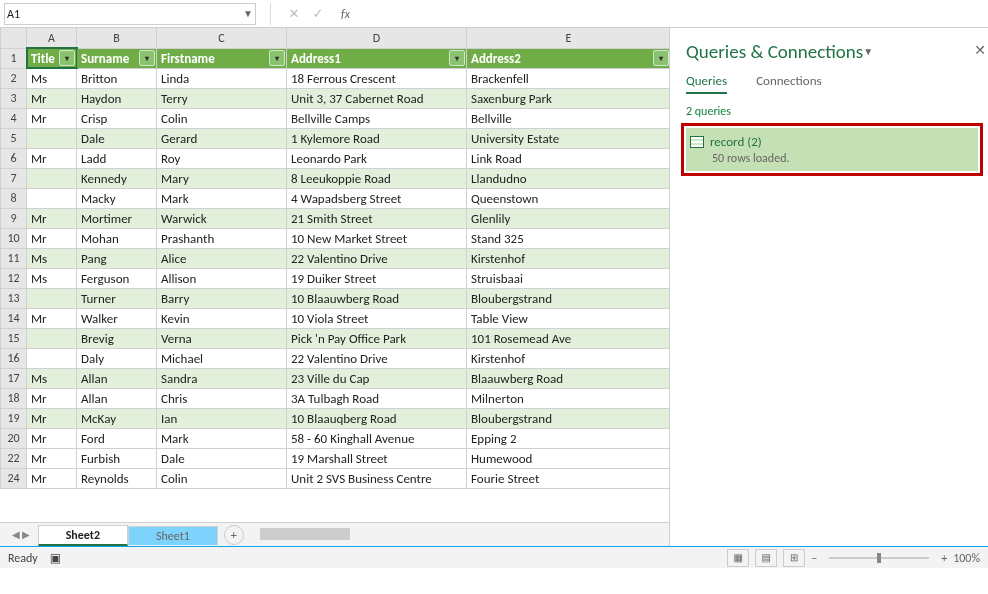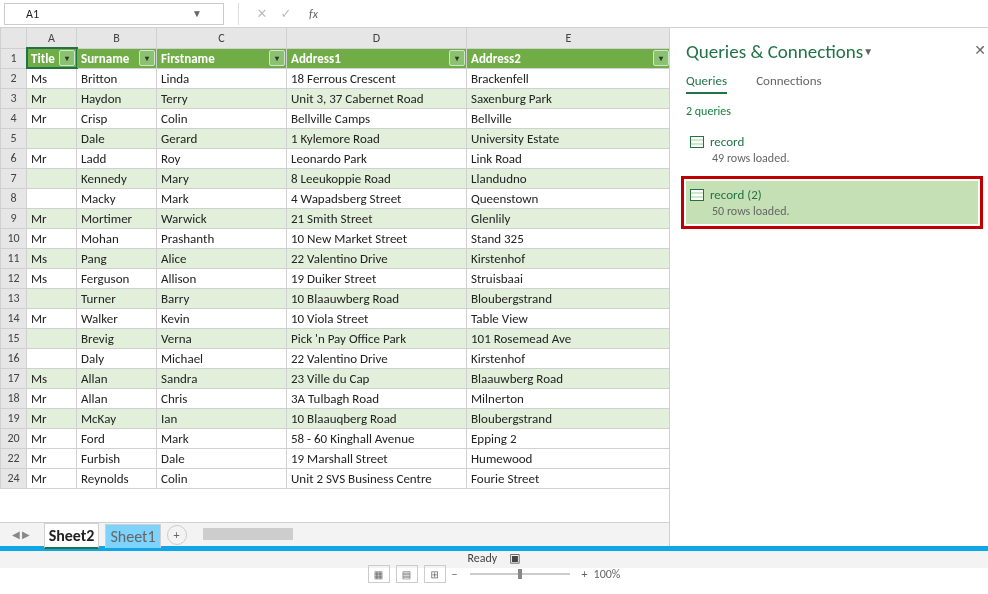--- a/index.html
+++ b/index.html
@@ -1,20 +1,20 @@
 <!DOCTYPE html>
 <html><head>
 <meta charset="utf-8">
 <style>
   * { box-sizing: border-box; margin: 0; padding: 0; }
   body { font-family: "Segoe UI", Calibri, sans-serif; font-size: 12px; background: #fff; color: #222; overflow: hidden; width: 988px; height: 594px; position: relative; }
 
   
   .formula-bar { display: flex; align-items: center; height: 28px; border-bottom: 1px solid #d0d0d0; background: #fff; padding: 0 4px; gap: 6px; }
-  .namebox { width: 220px; height: 22px; border: 1px solid #ccc; display: flex; align-items: center; padding: 0 21px; font-size: 12px; justify-content: space-between; }
+  .namebox { width: 252px; height: 22px; border: 1px solid #ccc; display: flex; align-items: center; padding: 0 2px; font-size: 12px; justify-content: space-between; }
   .namebox .chev { color: #666; font-size: 10px; }
   .fx-sep { width: 1px; height: 22px; background: #ddd; margin: 0 8px; }
   .fx-icon { width: 18px; text-align: center; color: #bbb; font-size: 13px; }
   .fx-icon.ok { color: #bbb; }
   .fx-label { font-style: italic; color: #666; margin-left: 8px; }
 
   
   .main { display: flex; height: 518px; }
   .sheet-area { width: 670px; display: flex; flex-direction: column; border-right: 1px solid #d0d0d0; }
 
@@ -32,21 +32,21 @@
   td.rowhdr { text-align: center; background: #e6e6e6; }
   td.cell { border: 0.5px solid #d0d0d0; height: 20px; padding: 0 4px; white-space: nowrap; overflow: hidden; font-size: 13px; font-family: Calibri, sans-serif; }
   tr.tblhdr td.cell { background: #70ad47; color: #fff; font-weight: bold; position: relative; }
   tr.tblhdr td.cell .filter { position: absolute; right: 1px; top: 1px; width: 16px; height: 16px; border: 1px solid #cde8c9; border-radius: 2px; background: #8ac26f; display: flex; align-items: center; justify-content: center; font-size: 8px; color: #333; }
   tr.band td.cell { background: #e2efda; }
   td.sel { outline: 2px solid #217346; outline-offset: -1px; }
 
   
   .sheettabs { height: 24px; display: flex; align-items: center; border-top: 1px solid #d0d0d0; background: #f3f3f3; padding: 0 4px; gap: 0; position: relative; }
   .tabnav { display: flex; gap: 2px; color: #888; font-size: 10px; padding: 0 8px; }
-  .tab { padding: 2px 4px; border: 1px solid #d0d0d0; border-bottom: none; background: #fff; font-size: 16px; margin-top: 2px; margin-left: 6px; }
+  .tab { padding: 2px 27px; border: 1px solid #d0d0d0; border-bottom: none; background: #fff; font-size: 12px; margin-top: 2px; }
   .tab.inactive { background: #7dd3fc; color: #666; }
   .tab.active { font-weight: bold; border-bottom: 2px solid #217346; background: #fff; }
   .addtab { width: 20px; height: 20px; border: 1px solid #ccc; border-radius: 50%; display: flex; align-items: center; justify-content: center; margin-left: 6px; color: #666; font-size: 12px; }
   .hscroll { flex: 1; margin-left: 16px; height: 18px; background: #f3f3f3; position: relative; }
   .hscroll .thumb { position: absolute; left: 0; width: 90px; top: 2px; height: 12px; background: #cdcdcd; }
 
   
   .qpanel { flex: 1; background: #fff; padding: 12px 10px 10px 16px; position: relative; }
   .qpanel h2 { font-size: 19px; font-weight: 400; color: #217346; display: flex; justify-content: flex-start; align-items: center; }
   .qpanel h2 .chev { font-size: 10px; color: #666; }
@@ -55,21 +55,21 @@
   .qtab.active { color: #217346; border-bottom: 2px solid #217346; }
   .qcount { margin-top: 10px; font-size: 12px; color: #15803d; }
   .qitem { margin-top: 10px; padding: 6px 4px; }
   .qitem .qname { color: #217346; font-size: 13px; display: flex; align-items: center; gap: 6px; }
   .qitem .qname .tbl-icon { width: 14px; height: 12px; border: 1px solid #217346; background: repeating-linear-gradient(#fff,#fff 2px,#cde8c9 2px,#cde8c9 4px); display:inline-block; }
   .qitem .qstatus { font-size: 12px; color: #666; margin-left: 22px; margin-top: 2px; }
   .qitem.sel { background: #c5e0b4; outline: 3px solid #c00000; outline-offset: 2px;}
   .qpanel .closex { position: absolute; top: 14px; right: 2px; color: #666; font-size: 14px; }
 
   
-  .statusbar { height: 22px; border-top: 5px solid #0ea5e9; background: #f3f3f3; display: flex; align-items: center; padding: 0 8px; font-size: 12px; justify-content: space-between; flex-direction: column; }
+  .statusbar { height: 22px; border-top: 1px solid #0ea5e9; background: #f3f3f3; display: flex; align-items: center; padding: 0 8px; font-size: 12px; justify-content: space-between; }
   .statusbar .left { display: flex; align-items: center; gap: 12px; color: #444; }
   .statusbar .right { display: flex; align-items: center; gap: 6px; color: #666; }
   .vbtn { width: 22px; height: 18px; border: 1px solid #ccc; display: flex; align-items: center; justify-content: center; font-size: 10px; }
   .zoom-slider { width: 100px; height: 2px; background: #ccc; position: relative; margin: 0 6px; }
   .zoom-slider .knob { position: absolute; left: 48px; top: -4px; width: 4px; height: 10px; background: #888; }
 </style>
 </head>
 <body>
 
 <div class="formula-bar">
@@ -300,27 +300,20 @@
     <span class="closex">✕</span>
     <h2>
       <span>Queries &amp; Connections</span>
       <span class="chev">▼</span>
     </h2>
     <div class="qtabs">
       <div class="qtab active">Queries</div>
       <div class="qtab">Connections</div>
     </div>
     <div class="qcount">2 queries</div>
-    <div class="qitem">
-      <div class="qname">
-          <span class="tbl-icon"></span>
-          <span>record</span>
-        </div>
-      <div class="qstatus">49 rows loaded.</div>
-    </div>
     <div class="qitem sel">
       <div class="qname">
           <span class="tbl-icon"></span>
           <span>record (2)</span>
         </div>
       <div class="qstatus">50 rows loaded.</div>
     </div>
   </div>
 </div>
 

